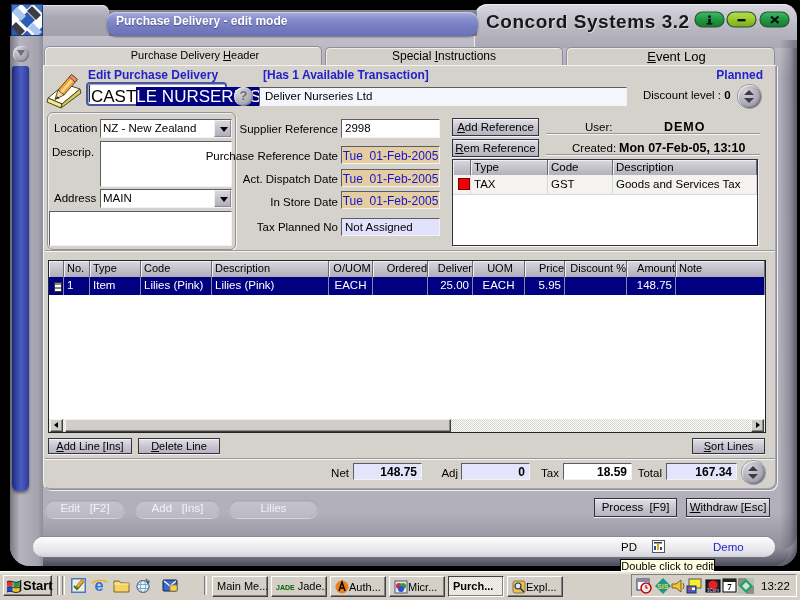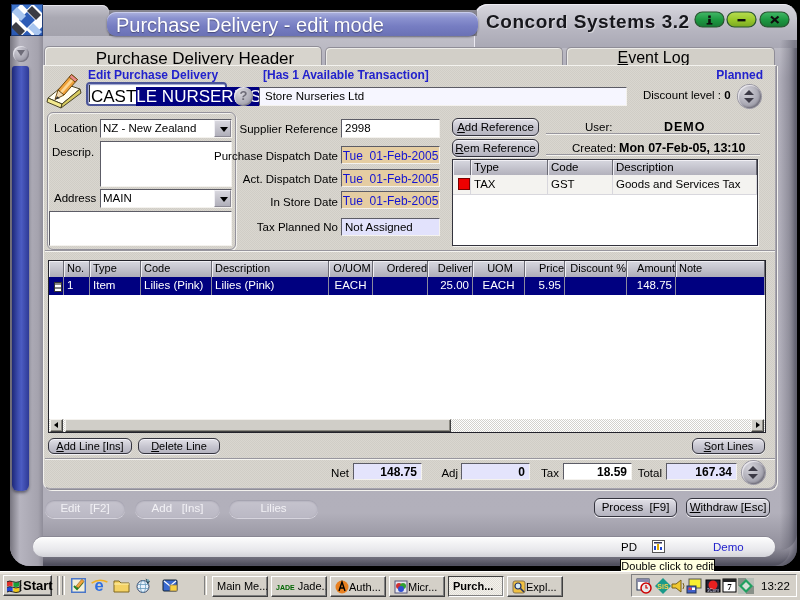--- a/index.html
+++ b/index.html
@@ -1,37 +1,37 @@
 <!DOCTYPE html>
 <html><head><meta charset="utf-8"><style>
 *{margin:0;padding:0;box-sizing:border-box}
 html,body{width:800px;height:600px;overflow:hidden;background:#000;font-family:"Liberation Sans",sans-serif}
 #stage{position:absolute;left:0;top:0;width:800px;height:600px;background:#000}
 .abs{position:absolute}
 .dither{background-color:#d5d2cb;background-image:repeating-conic-gradient(#dad7d0 0% 25%,#d0cdc6 0% 50%);background-size:2px 2px}
 .lbl{font-size:11.5px;color:#000;white-space:nowrap}
 .sunk{border-top:1px solid #5c5c66;border-left:1px solid #5c5c66;border-bottom:1px solid #f4f2ee;border-right:1px solid #f4f2ee;background:#fff}
-.pill{border-radius:6px;border:1px solid #33333d;background:linear-gradient(180deg,#e2e1e8 0%,#c6c5cf 55%,#b4b3bf 100%);box-shadow:0 1px 0 #f2f1f5, inset 0 1px 0 #f4f3f8;font-size:11.5px;color:#000;text-align:center;white-space:nowrap}
+.pill{border-radius:0;border:1px solid #33333d;background:linear-gradient(180deg,#e2e1e8 0%,#c6c5cf 55%,#b4b3bf 100%);box-shadow:0 1px 0 #f2f1f5, inset 0 1px 0 #f4f3f8;font-size:11.5px;color:#000;text-align:center;white-space:nowrap}
 .dpill{border-radius:10px;background:linear-gradient(180deg,#c6c4ce 0%,#bab8c4 100%);box-shadow:inset 0 1px 2px #9a98a6, 0 1px 0 #d6d4dd;font-size:11.5px;color:#f2f1f5;text-align:center;white-space:nowrap}
 .blue{color:#2222cc;font-weight:bold;font-size:12px;white-space:nowrap}
 .grv{height:2px;border-top:1px solid #98969e;border-bottom:1px solid #f5f4f0}
 </style></head>
 <body>
 <div id="stage">
 
 <div class="abs" style="left:10px;top:36px;width:787px;height:530px;background:linear-gradient(180deg,#c0bfc8,#aeacb8 8%,#b2b0bb 90%,#83818e 99%);border-radius:4px 4px 18px 20px;box-shadow:inset -3px -3px 4px rgba(60,60,76,.55), inset 2px 0 2px rgba(255,255,255,.35)"></div>
 
 <div class="abs" style="left:474px;top:4px;width:323px;height:44px;background:linear-gradient(180deg,#d8d7de,#b6b5c0 60%,#a9a8b4);border-radius:14px 14px 0 0;box-shadow:inset 1px 1px 0 #eceaf2"></div>
 
 <div class="abs" style="left:100px;top:10px;width:377px;height:26px;background:#87868f"></div>
 
 <div class="abs" style="left:43px;top:5px;width:66px;height:31px;background:linear-gradient(180deg,#c6c5ce 0%,#aaa9b3 40%,#a3a2ac 100%);border-radius:0 7px 0 0;box-shadow:inset 0 1px 0 #e4e3ea"></div>
 
 <div class="abs" style="left:107px;top:12px;width:371px;height:24px;background:linear-gradient(180deg,#aeb3de 0%,#8b92cf 25%,#767dc2 60%,#6a71b5 100%);border-radius:9px;box-shadow:inset 0 1px 0 #c8ccec, 0 1px 2px rgba(20,20,40,.5)"></div>
-<div class="abs" style="left:116px;top:14px;font-size:20px;font-weight:normal;color:#fff;text-shadow:0 1px 1px rgba(30,30,60,.5)">Purchase Delivery - edit mode</div>
+<div class="abs" style="left:116px;top:14px;font-size:12px;font-weight:bold;color:#fff;text-shadow:0 1px 1px rgba(30,30,60,.5)">Purchase Delivery - edit mode</div>
 
 <div class="abs" style="left:486px;top:11px;font-size:19px;font-weight:bold;color:#17171c;letter-spacing:.55px;text-shadow:1px 1px 1px rgba(255,255,255,.5)">Concord Systems 3.2</div>
 
 <svg class="abs" style="left:694px;top:10px" width="100" height="20" viewBox="0 0 100 20">
  <defs>
   <linearGradient id="grn" x1="0" y1="0" x2="0" y2="1">
           <stop offset="0" stop-color="#44b868"></stop>
           <stop offset=".5" stop-color="#1d9a42"></stop>
           <stop offset="1" stop-color="#177a34"></stop>
         </linearGradient>
@@ -80,22 +80,23 @@
 <path d="M1 8 L6 3 L15 12 L10 17 Z" fill="#a9c6ef"></path>
 <path d="M16 7 L21 2 L30 11 L25 16 Z" fill="#3b3c44"></path>
 <path d="M0 23 L5 18 L14 27 L9 32 Z" fill="#3b3c44"></path>
 <path d="M17 24 L22 19 L31 28 L26 32.5 Z" fill="#a9c6ef"></path>
 <rect x="0.5" y="0.5" width="31" height="31" fill="none" stroke="#1e3a74" stroke-width="1"></rect>
 </svg>
 
 <div class="abs" style="left:44px;top:46px;width:278px;height:20px;background:#d7d4cd;border:1px solid #8f8d97;border-bottom:none;border-radius:5px 5px 0 0;box-shadow:inset 1px 1px 0 #f3f2ee"></div>
 <div class="abs" style="left:325px;top:47px;width:238px;height:19px;background:#d2cfc8;border:1px solid #8f8d97;border-bottom:none;border-radius:5px 5px 0 0;box-shadow:inset 1px 1px 0 #edece8"></div>
 <div class="abs" style="left:566px;top:47px;width:209px;height:19px;background:#d2cfc8;border:1px solid #8f8d97;border-bottom:none;border-radius:5px 5px 0 0;box-shadow:inset 1px 1px 0 #edece8"></div>
-<div class="abs" style="left:56px;top:49px;width:278px;text-align:center;font-size:17px;white-space:nowrap">Purchase Delivery <u>H</u>eader</div>
-<div class="abs" style="left:566px;top:49px;width:175px;text-align:center;font-size:16px;white-space:nowrap"><u>E</u>vent Log</div>
+<div class="abs" style="left:56px;top:49px;width:278px;text-align:center;font-size:11px;white-space:nowrap">Purchase Delivery <u>H</u>eader</div>
+<div class="abs" style="left:325px;top:49px;width:238px;text-align:center;font-size:12px;white-space:nowrap">Special <u>I</u>nstructions</div>
+<div class="abs" style="left:589px;top:49px;width:175px;text-align:center;font-size:13px;white-space:nowrap"><u>E</u>vent Log</div>
 
 <div class="abs dither" style="left:43px;top:65px;width:734px;height:425px;border:1px solid #8f8d97;border-top:1px solid #f3f2ee;border-left:1px solid #f3f2ee;border-radius:0 0 8px 8px;box-shadow:inset -1px -1px 0 #a5a3ad, 1px 1px 0 #f3f2ee"></div>
 
 <div class="abs blue" style="left:88px;top:68px">Edit Purchase Delivery</div>
 <div class="abs blue" style="left:263px;top:68px">[Has 1 Available Transaction]</div>
 <div class="abs blue" style="left:763px;top:68px;transform:translateX(-100%)">Planned</div>
 
 <svg class="abs" style="left:45px;top:72px" width="42" height="42" viewBox="0 0 42 42">
  <path d="M3 26 L20 12 L35 17 L17 32 Z" fill="#fffef2" stroke="#4a4426" stroke-width="1"></path>
  <path d="M3 26 L17 32 L16 36 L2 30 Z" fill="#f2e98e" stroke="#4a4426" stroke-width="1"></path>
@@ -108,42 +109,42 @@
 </svg>
 
 <div class="abs" style="left:86px;top:82px;width:141px;height:24px;border:2px solid #4a5498;border-radius:4px;background:#fff;box-shadow:inset 1px 1px 1px #98a0cc"></div>
 <div class="abs" style="left:89px;top:85px;width:1px;height:17px;background:#333"></div>
 <div class="abs" style="left:91px;top:87px;font-size:17px;color:#000;white-space:nowrap">CAST<span style="background:#000080;color:#fff">LE NURSERIES&nbsp;</span></div>
 
 <div class="abs" style="left:234px;top:87px;width:19px;height:19px;border-radius:50%;background:radial-gradient(circle at 35% 30%,#d8d7de,#a8a7b2 65%,#908f9a);box-shadow:inset 1px 1px 1px #ecebf0, inset -1px -1px 1px #7c7a86"></div>
 <div class="abs" style="left:234px;top:88px;width:19px;text-align:center;font-size:13px;font-weight:bold;color:#6e6c78">?</div>
 
 <div class="abs sunk" style="left:259px;top:87px;width:368px;height:19px;background:#f6f6ff"></div>
-<div class="abs" style="left:265px;top:90px;font-size:11.5px">Store Nurseries Ltd</div>
+<div class="abs" style="left:265px;top:90px;font-size:11.5px">Deliver Nurseries Ltd</div>
 
 <div class="abs lbl" style="left:643px;top:89px">Discount level : <b>0</b></div>
 <div class="abs spin" style="left:738px;top:85px"></div>
 
 <div class="abs" style="left:47px;top:112px;width:189px;height:138px;border:1px solid #94929c;border-radius:6px;box-shadow:inset 1px 1px 0 #f3f2ee, 1px 1px 0 #f3f2ee"></div>
 <div class="abs lbl" style="left:54px;top:122px">Location</div>
 <div class="abs sunk" style="left:100px;top:119px;width:132px;height:19px"></div>
 <div class="abs" style="left:103px;top:122px;font-size:11.5px">NZ - New Zealand</div>
 <div class="abs dd" style="left:214px;top:120px"></div>
 <div class="abs lbl" style="left:52px;top:146px">Descrip.</div>
 <div class="abs sunk" style="left:100px;top:141px;width:132px;height:46px"></div>
 <div class="abs lbl" style="left:54px;top:192px">Address</div>
 <div class="abs sunk" style="left:100px;top:189px;width:132px;height:19px"></div>
 <div class="abs" style="left:103px;top:192px;font-size:11.5px">MAIN</div>
 <div class="abs dd" style="left:214px;top:190px"></div>
 <div class="abs sunk" style="left:49px;top:211px;width:183px;height:35px"></div>
 
 <div class="abs lbl" style="left:338px;top:123px;transform:translateX(-100%)">Supplier Reference</div>
 <div class="abs sunk" style="left:341px;top:119px;width:99px;height:19px"></div>
 <div class="abs" style="left:345px;top:122px;font-size:11.5px">2998</div>
-<div class="abs lbl" style="left:338px;top:150px;transform:translateX(-100%)">Purchase Dispatch Date</div>
+<div class="abs lbl" style="left:338px;top:150px;transform:translateX(-100%)">Purchase Reference Date</div>
 <div class="abs datef" style="left:341px;top:146px">Tue &nbsp;01-Feb-2005</div>
 <div class="abs lbl" style="left:338px;top:173px;transform:translateX(-100%)">Act. Dispatch Date</div>
 <div class="abs datef" style="left:341px;top:169px">Tue &nbsp;01-Feb-2005</div>
 <div class="abs lbl" style="left:338px;top:196px;transform:translateX(-100%)">In Store Date</div>
 <div class="abs datef" style="left:341px;top:191px">Tue &nbsp;01-Feb-2005</div>
 <div class="abs lbl" style="left:338px;top:221px;transform:translateX(-100%)">Tax Planned No</div>
 <div class="abs" style="left:341px;top:218px;width:99px;height:18px;background:#e2e2fc;border-top:1px solid #5c5c66;border-left:1px solid #5c5c66;border-bottom:1px solid #f4f2ee;border-right:1px solid #f4f2ee"></div>
 <div class="abs" style="left:345px;top:221px;font-size:11.5px">Not Assigned</div>
 
 <div class="abs pill" style="left:452px;top:118px;width:87px;height:18px;line-height:16px"><u>A</u>dd Reference</div>

